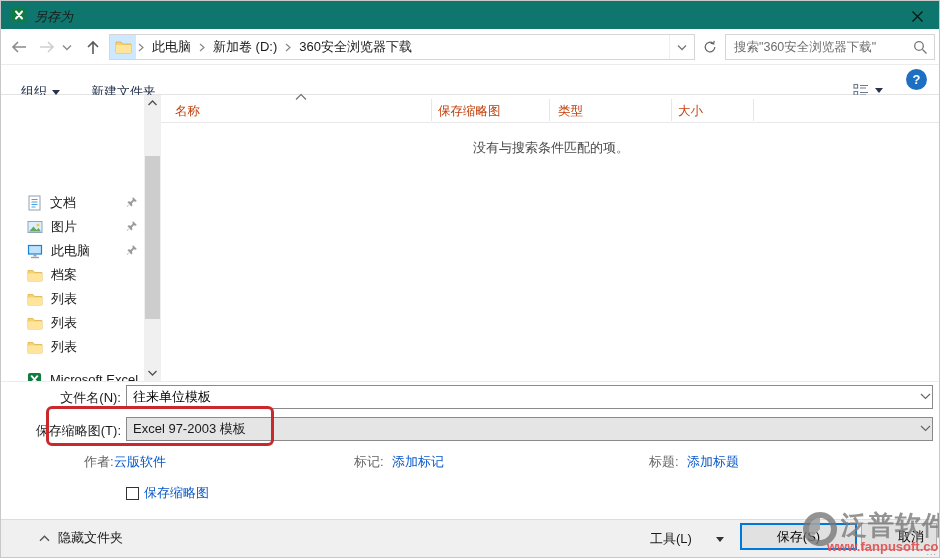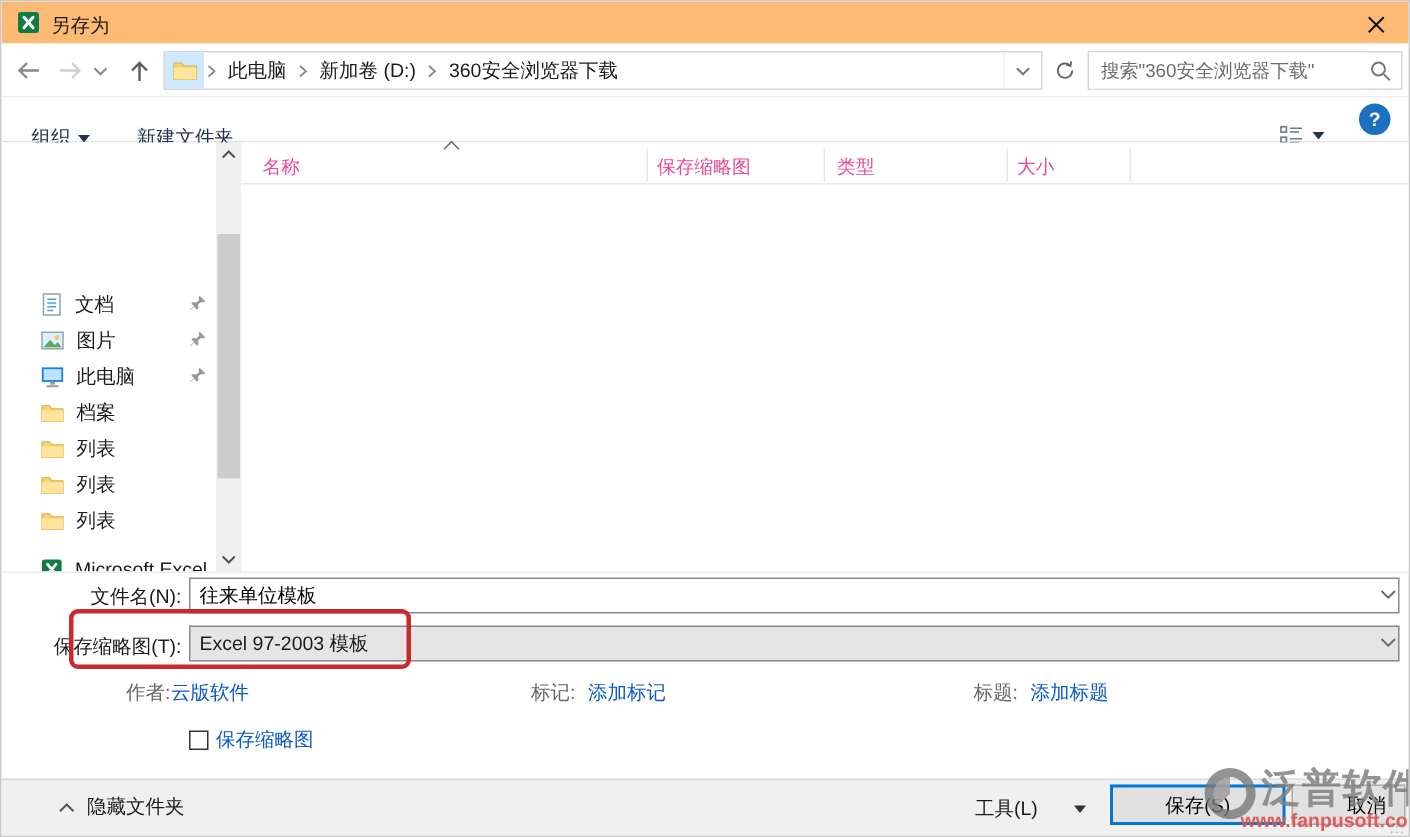--- a/index.html
+++ b/index.html
@@ -1,21 +1,21 @@
 <!DOCTYPE html>
 <html><head>
 <meta charset="utf-8">
 <style>
   * { margin:0; padding:0; box-sizing:border-box; }
   html,body { width:940px; height:558px; }
   body { font-family:"Liberation Sans","DejaVu Sans",sans-serif; font-size:13px; color:#1a1a1a; background:#fff; }
   .window { position:relative; width:940px; height:558px; background:#fff; overflow:hidden; border:1px solid #c8c8c8; }
 
   
-  .titlebar { position:absolute; left:0; top:0; width:100%; height:28px; background:#fdba74; }
+  .titlebar { position:absolute; left:0; top:0; width:100%; height:28px; background:#0f766e;font-style:italic; }
   .title-icon { position:absolute; left:10px; top:6px; }
   .title-text { position:absolute; left:33px; top:7px; font-size:13px; }
   .close-btn { position:absolute; right:12px; top:5px; width:20px; height:20px; display:flex; align-items:center; justify-content:center; cursor:pointer; }
 
   
   .navbar { position:absolute; left:0; top:28px; width:100%; height:36px; background:#fff; border-bottom:1px solid #ececec; }
   .nav-btn { position:absolute; top:6px; width:24px; height:24px; display:flex; align-items:center; justify-content:center; }
   .addressbox { position:absolute; left:108px; top:5px; width:586px; height:26px; border:1px solid #d6d6d6; background:#fff; display:flex; align-items:center; }
   .addr-folder { width:26px; height:24px; background:#cde8ff; display:flex; align-items:center; justify-content:center; }
   .crumb { padding:0 6px; white-space:nowrap; }
@@ -35,21 +35,21 @@
 
   
   .sidebar { position:absolute; left:0; top:94px; width:143px; height:286px; background:#fff; overflow:hidden; }
   .side-item { position:absolute; left:0; width:143px; height:24px; display:flex; align-items:center; padding-left:26px; gap:8px; cursor:pointer; white-space:nowrap; }
   .side-item .pin { position:absolute; right:6px; top:5px; }
   .sb-scroll { position:absolute; left:143px; top:94px; width:17px; height:286px; background:#f0f0f0; }
   .sb-btn { position:absolute; left:0; width:17px; height:16px; display:flex; align-items:center; justify-content:center; }
   .sb-thumb { position:absolute; left:1px; top:61px; width:15px; height:163px; background:#cdcdcd; }
 
   .listpane { position:absolute; left:160px; top:94px; width:780px; height:286px; background:#fff; }
-  .list-header { position:absolute; left:0; top:2px; width:100%; height:26px; border-bottom:1px solid #e8e8e8; color:#ec4899; }
+  .list-header { position:absolute; left:0; top:2px; width:100%; height:26px; border-bottom:1px solid #e8e8e8; color:#c2410c; }
   .col-label { position:absolute; top:6px; font-size:12.5px; cursor:pointer; }
   .col-sep { position:absolute; top:2px; width:1px; height:22px; background:#e6e6e6; }
   .sort-caret { position:absolute; top:-2px; left:133px; }
   .empty-msg { position:absolute; left:0; top:44px; width:100%; text-align:center; color:#4a4a4a; }
 
   
   .fields { position:absolute; left:0; top:380px; width:100%; height:138px; background:#fff; border-top:1px solid #ececec; }
   .f-label { position:absolute; text-align:right; width:100px; }
   .filename-input { position:absolute; left:125px; top:3px; width:807px; height:24px; border:1px solid #8a8a8a; background:#fff; font-family:inherit; font-size:13px; padding:0 20px 0 6px; outline:none; }
   .combo { position:absolute; left:125px; top:35px; width:807px; height:24px; border:1px solid #8a8a8a; background:#e5e5e5; display:flex; align-items:center; padding-left:6px; cursor:pointer; }
@@ -319,20 +319,21 @@
     <div class="list-header">
       <span class="col-label" style="left:14px">名称</span>
       <span class="col-label" style="left:277px">保存缩略图</span>
       <span class="col-label" style="left:397px">类型</span>
       <span class="col-label" style="left:517px">大小</span>
       <span class="col-sep" style="left:270px"></span>
       <span class="col-sep" style="left:388px"></span>
       <span class="col-sep" style="left:510px"></span>
       <span class="col-sep" style="left:592px"></span>
     </div>
+    <div class="empty-msg">没有与搜索条件匹配的项。</div>
   </div>
 
   <div class="fields">
     <span class="f-label" style="left:20px;top:7px">文件名(N):</span>
     <input class="filename-input" type="text" value="往来单位模板" style="">
     <span class="input-chev" style="top:11px">
         <svg width="11" height="7" viewBox="0 0 11 7">
           <path d="M1 1 L5.5 5.5 L10 1" fill="none" stroke="#666" stroke-width="1.2"></path>
         </svg>
       </span>

